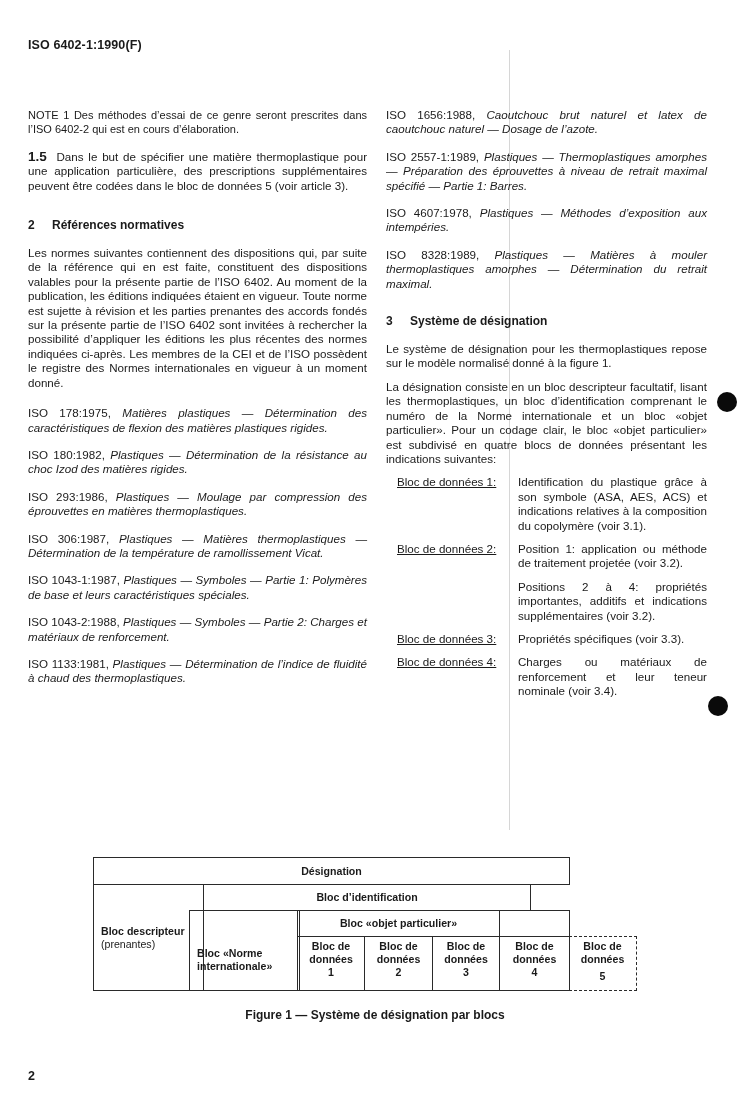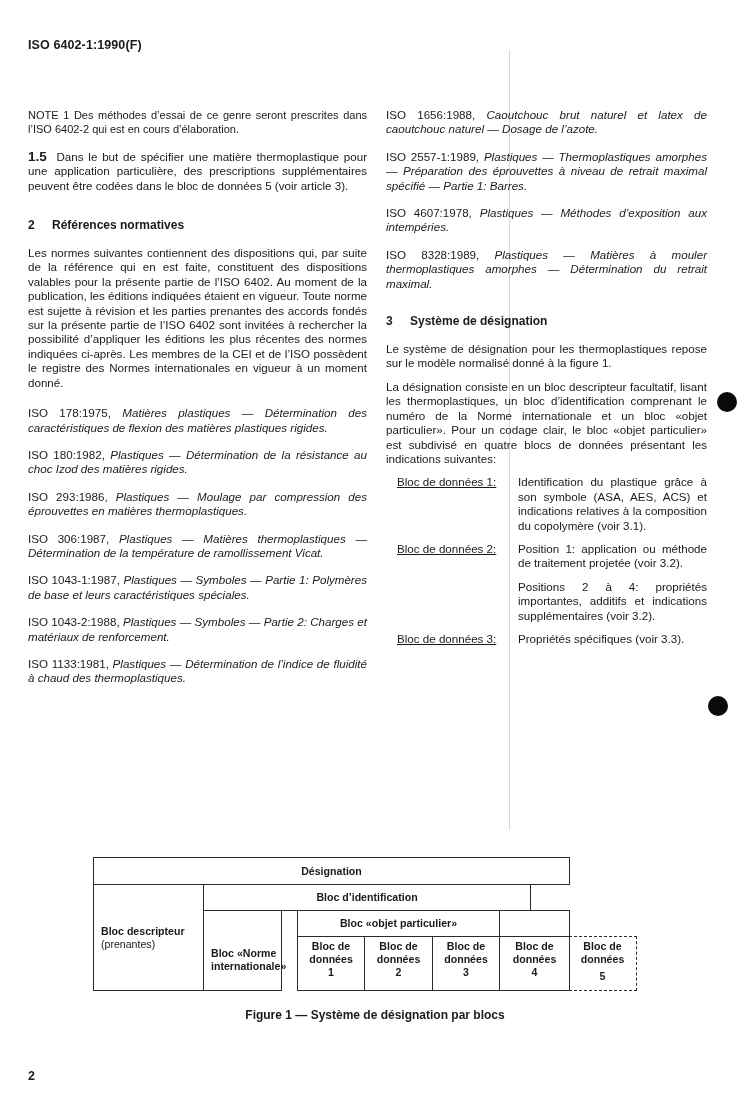--- a/index.html
+++ b/index.html
@@ -97,35 +97,41 @@
           <p>Position 1: application ou méthode de traitement projetée (voir 3.2).</p>
           <p>Positions 2 à 4: propriétés importantes, additifs et indications supplémentaires (voir 3.2).</p>
         </div>
       </div>
       <div class="bloc-row">
         <div class="bloc-label">Bloc de données 3:</div>
         <div class="bloc-desc">
           <p>Propriétés spécifiques (voir 3.3).</p>
         </div>
       </div>
+      <div class="bloc-row">
+        <div class="bloc-label">Bloc de données 4:</div>
+        <div class="bloc-desc">
+          <p>Charges ou matériaux de renforcement et leur teneur nominale (voir 3.4).</p>
+        </div>
+      </div>
     </div>
 </div>
 
 <div class="fig">
   <div class="cell" style="left:0; top:0; width:477px; height:28px;">
     <span>Désignation</span>
   </div>
   <div class="cell left" style="left:0; top:27px; width:111px; height:107px; flex-direction:column; align-items:flex-start; justify-content:center;">
     <span>Bloc descripteur</span>
     <span class="normal">(prenantes)</span>
   </div>
   <div class="cell" style="left:110px; top:27px; width:328px; height:27px;">
     <span>Bloc d’identification</span>
   </div>
-  <div class="cell left" style="left:110px; top:53px; width:79px; height:81px; padding-top:18px;">
+  <div class="cell left" style="left:96px; top:53px; width:111px; height:81px; padding-top:18px;">
     <span style="display:block; width:88px;">Bloc «Norme internationale»</span>
   </div>
   <div class="cell" style="left:204px; top:53px; width:203px; height:27px;">
     <span>Bloc «objet particulier»</span>
   </div>
   <div class="cell" style="left:406px; top:53px; width:71px; height:27px;"></div>
 
   <div id="fig-blocks">
       <div class="cell" style="left: 204px; top: 79px; width: 68px; height: 55px; flex-direction: column; justify-content: flex-start; padding-top: 3px;">
         <span>Bloc de</span>

